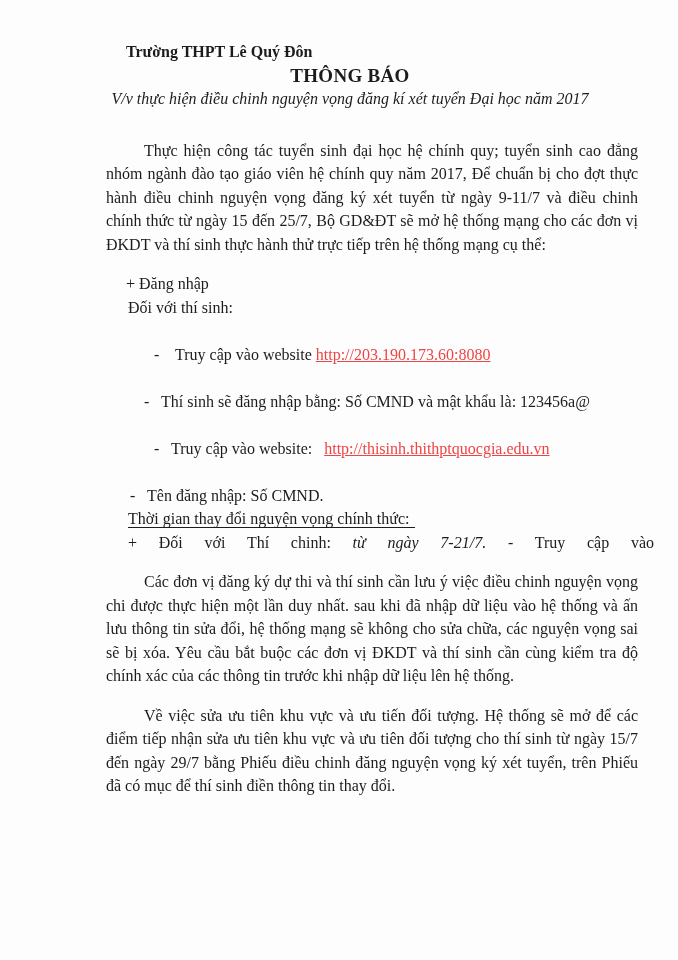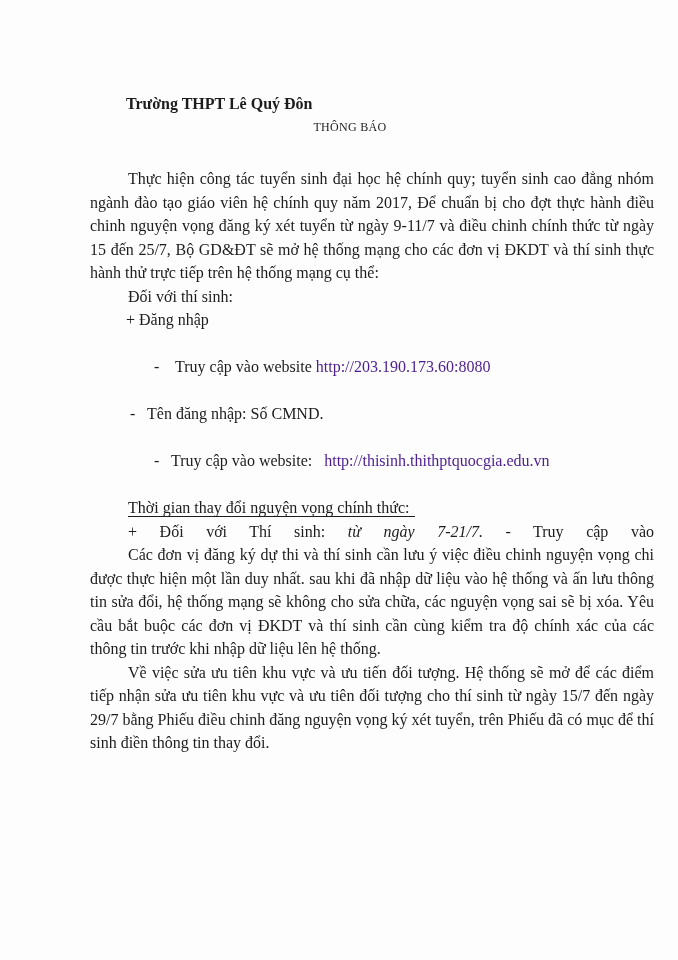--- a/index.html
+++ b/index.html
@@ -1,76 +1,78 @@
 <!DOCTYPE html>
 <html><head>
 <meta charset="utf-8">
 <style>
   html,body{margin:0;padding:0;background:#e9e9e9;}
   .page{
     width:678px;height:960px;margin:0 auto;background:#fdfdfd;
     color:#1c1c1c;font-family:"Liberation Serif","DejaVu Serif",serif;
     font-size:16px;line-height:23.5px;overflow:hidden;box-sizing:border-box;
   }
-  .doc{padding:92px 24px 0 90px;}
+  .doc{padding:40px 24px 0 90px;}
   .header{text-align:center;margin-right:44px;}
   .school{text-align:left;padding-left:36px;font-weight:bold;}
-  .title{font-weight:normal;font-size:12px;letter-spacing:.3px;}
+  .title{font-weight:bold;font-size:19px;letter-spacing:.3px;}
   .subtitle{font-style:italic;}
-  .para{margin:0;text-align:justify;text-indent:38px;}
+  .para{margin:16px;text-align:justify;text-indent:38px;}
   .first-para{margin-top:28px;}
   .line{margin:0;}
   .ind{padding-left:38px;}
   .ind2{padding-left:36px;}
   .pre{white-space:pre-wrap;}
   .bullet{padding-left:40px;}
   .bullet-deep{padding-left:54px;}
   .italic{font-style:italic;}
   .bold{font-weight:normal;}
   .underlined{border-bottom:1.2px solid #1c1c1c;padding-right:5px;}
-  .link{color:#4c1d95;cursor:pointer;}
+  .link{color:#ef4444;text-decoration:underline;cursor:pointer;}
   .link.bold{font-weight:bold;}
   .p3l1{padding-left:38px;text-align:justify;text-align-last:justify;}
 </style>
 </head>
 <body>
 
 <div class="page">
   <div class="doc">
 
     <div class="header">
       <div class="school">Trường THPT Lê Quý Đôn</div>
       <div class="title">THÔNG BÁO</div>
+      <div class="subtitle">V/v thực hiện điều chinh nguyện vọng đăng kí xét tuyển Đại học năm 2017</div>
     </div>
 
     <p class="para first-para">Thực hiện công tác tuyển sinh đại học hệ chính quy; tuyển sinh cao đẳng nhóm ngành đào tạo giáo viên hệ chính quy năm 2017, Để chuẩn bị cho đợt thực hành điều chinh nguyện vọng đăng ký xét tuyển từ ngày 9-11/7 và điều chinh chính thức từ ngày 15 đến 25/7, Bộ GD&amp;ĐT sẽ mở hệ thống mạng cho các đơn vị ĐKDT và thí sinh thực hành thử trực tiếp trên hệ thống mạng cụ thể:</p>
 
+    <div class="line ind2">+ Đăng nhập</div>
     <div class="line ind">Đối với thí sinh:</div>
-    <div class="line ind2">+ Đăng nhập</div>
 
 
     <div class="line bullet pre">
       <span>-    Truy cập vào website </span><a class="link">http://203.190.173.60:8080</a>
     </div>
 
+    <div class="line bullet-deep pre">-   Thí sinh sẽ đăng nhập bằng: Số CMND và mật khẩu là: 123456a@</div>
 
-
-    <div class="line bullet pre">-   Tên đăng nhập: Số CMND.</div>
 
     <div class="line bullet pre">
       <span>-   Truy cập vào website:   </span><a class="link">http://thisinh.thithptquocgia.edu.vn</a>
     </div>
+
+    <div class="line bullet pre">-   Tên đăng nhập: Số CMND.</div>
 
 
     <div class="line ind">
       <span class="bold underlined">Thời gian thay đổi nguyện vọng chính thức:</span>
     </div>
 
     <div class="p3l1">
-      <span>+ Đối với Thí sinh: </span><span class="italic">từ ngày 7-21/7.</span><span> - Truy cập vào</span>
+      <span>+ Đối với Thí chinh: </span><span class="italic">từ ngày 7-21/7.</span><span> - Truy cập vào</span>
     </div>
 
 
     <p class="para">Các đơn vị đăng ký dự thi và thí sinh cần lưu ý việc điều chinh nguyện vọng chi được thực hiện một lần duy nhất. sau khi đã nhập dữ liệu vào hệ thống và ấn lưu thông tin sửa đổi, hệ thống mạng sẽ không cho sửa chữa, các nguyện vọng sai sẽ bị xóa. Yêu cầu bắt buộc các đơn vị ĐKDT và thí sinh cần cùng kiểm tra độ chính xác của các thông tin trước khi nhập dữ liệu lên hệ thống.</p>
 
     <p class="para">Về việc sửa ưu tiên khu vực và ưu tiến đối tượng. Hệ thống sẽ mở để các điểm tiếp nhận sửa ưu tiên khu vực và ưu tiên đối tượng cho thí sinh từ ngày 15/7 đến ngày 29/7 bằng Phiếu điều chinh đăng nguyện vọng ký xét tuyển, trên Phiếu đã có mục để thí sinh điền thông tin thay đổi.</p>
 
   </div>
 </div>
 

